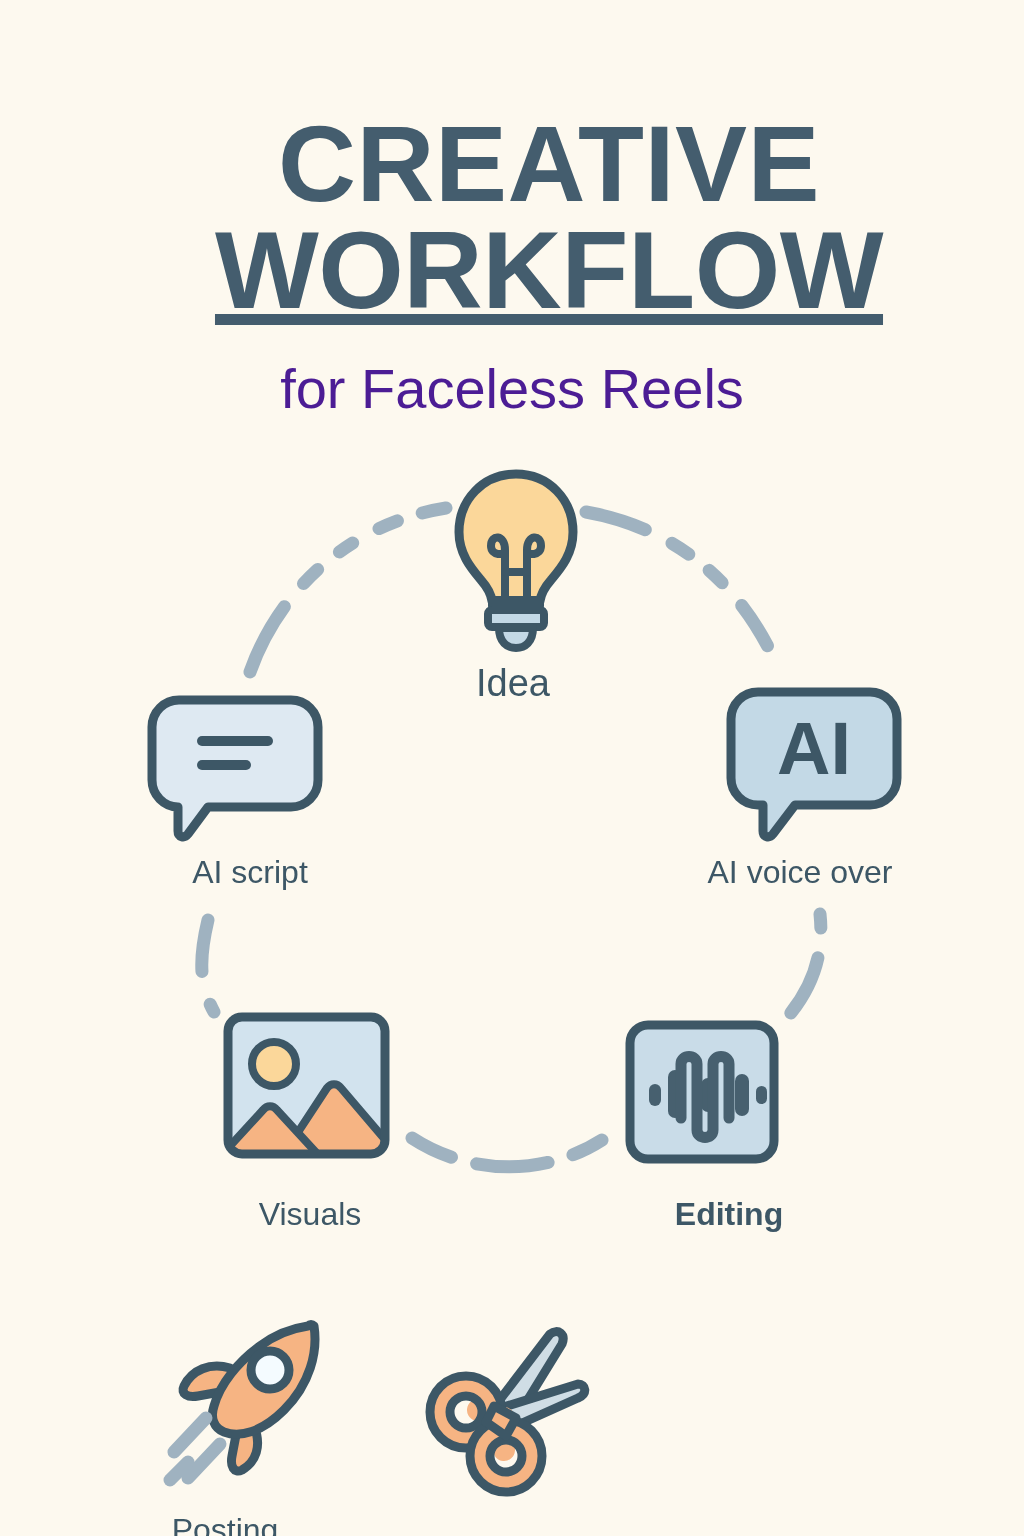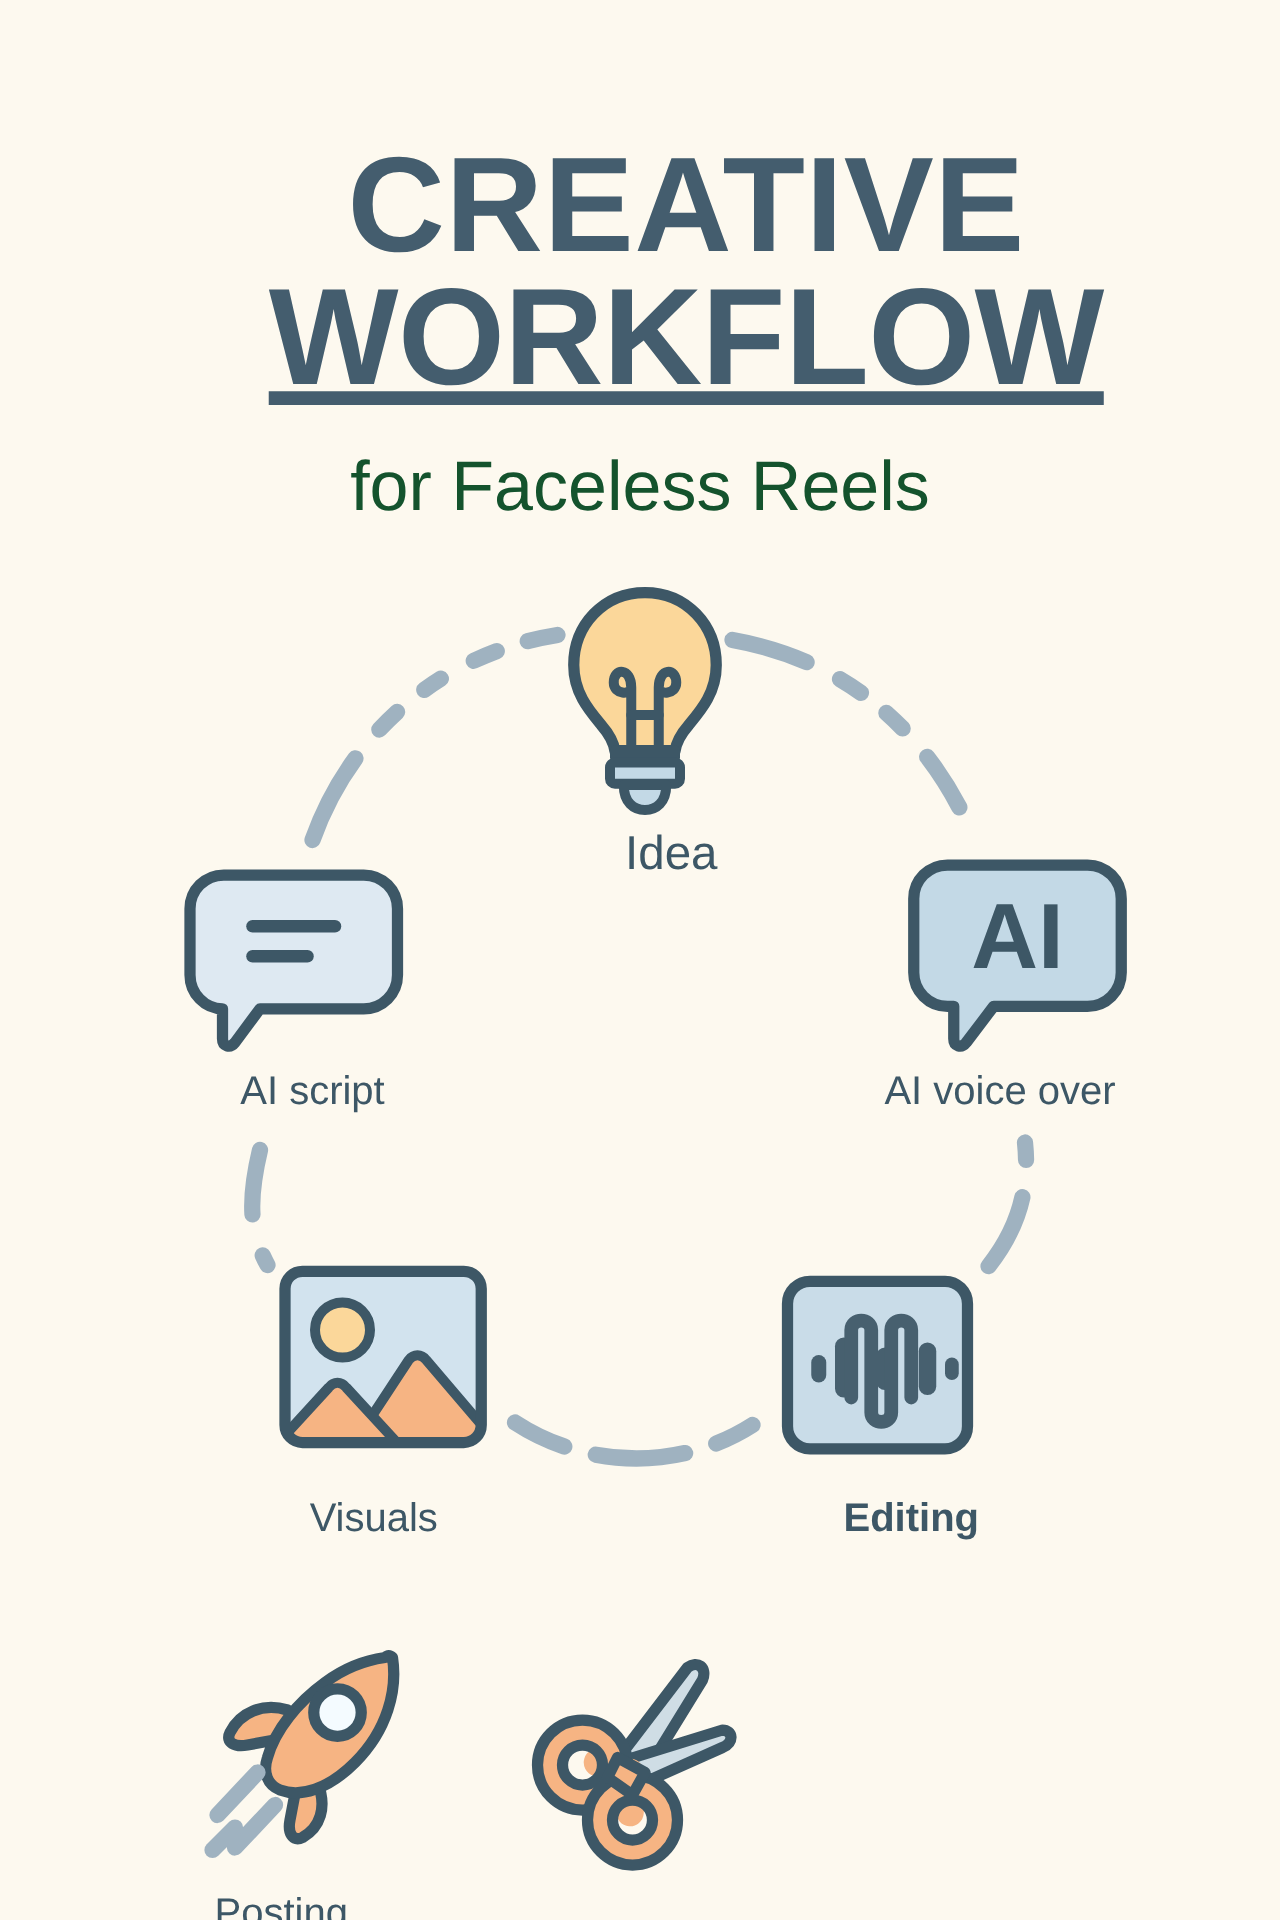--- a/index.html
+++ b/index.html
@@ -48,21 +48,21 @@
     text-decoration: underline;
   }
   .subtitle {
     position: absolute;
     left: 0;
     top: 356px;
     width: 1024px;
     text-align: center;
     font-size: 56px;
     font-weight: 400;
-    color: #14532d;
+    color: #4c1d95;
     white-space: nowrap;
   }
 
   
   .node-label {
     position: absolute;
     font-size: 38px;
     font-weight: 400;
     color: #3d5766;
     white-space: nowrap;
@@ -126,21 +126,21 @@
         <path d="M58 104 L80 104"></path>
       </g>
 
       <rect x="41" y="128" width="56" height="15" rx="5" fill="#3d5766"></rect>
 
       <rect x="41" y="142" width="56" height="17" rx="4" fill="#c3d9e6" stroke="#3d5766" stroke-width="8" stroke-linejoin="round"></rect>
 
       <path d="M52 160 L86 160 C 86 174 78 180 69 180 C 60 180 52 174 52 160 Z" fill="#c3d9e6" stroke="#3d5766" stroke-width="8" stroke-linejoin="round"></path>
     </svg>
   </div>
-  <div class="node-label" style="left:412px; top:662px; width:250px;">Idea</div>
+  <div class="node-label" style="left:388px; top:662px; width:250px;">Idea</div>
 
   <div class="icon-wrap" style="left:725px; top:686px;text-decoration:underline;">
     <svg width="178" height="160" viewBox="0 0 178 160">
       <path d="M33 6 L145 6 C 160 6 172 18 172 33 L 172 92 C 172 107 160 119 145 119
                L 70 119 L 48 148 C 44 153 38 151 38 145 L 38 119 L 33 119
                C 18 119 6 107 6 92 L 6 33 C 6 18 18 6 33 6 Z" fill="#c3d9e6" stroke="#3d5766" stroke-width="9" stroke-linejoin="round"></path>
       <text x="89" y="88" text-anchor="middle" fill="#3d5766" font-family="Liberation Sans, DejaVu Sans, sans-serif" font-size="74" font-weight="700">AI</text>
     </svg>
   </div>
   <div class="node-label big" style="left:630px; top:854px; width:340px;">AI voice over</div>
@@ -170,21 +170,21 @@
 
         <circle cx="55" cy="56" r="22" fill="#fbd79a" stroke="#3d5766" stroke-width="8"></circle>
 
         <path d="M62 150 L108 80 C 112 75 118 75 122 80 L 180 148 L 180 160 L 62 160 Z" fill="#f6b483" stroke="#3d5766" stroke-width="8" stroke-linejoin="round"></path>
 
         <path d="M0 150 L44 102 C 48 97 54 97 58 102 L 104 152 L 104 160 L 0 160 Z" fill="#f6b483" stroke="#3d5766" stroke-width="8" stroke-linejoin="round"></path>
       </g>
       <rect x="9" y="9" width="157" height="137" rx="14" fill="none" stroke="#3d5766" stroke-width="9"></rect>
     </svg>
   </div>
-  <div class="node-label big" style="left:174px; top:1196px; width:250px;">Visuals</div>
+  <div class="node-label big" style="left:185px; top:1196px; width:250px;">Visuals</div>
 
   <div class="icon-wrap" style="left:623px; top:1018px;">
     <svg width="158" height="148" viewBox="0 0 158 148">
       <rect x="7" y="7" width="144" height="134" rx="18" fill="#c9dce8" stroke="#3d5766" stroke-width="9"></rect>
       <g fill="#47606f">
 
         <rect x="26" y="66" width="12" height="22" rx="6"></rect>
         <rect x="45" y="52" width="14" height="48" rx="7"></rect>
         <rect x="78" y="60" width="14" height="34" rx="7"></rect>
         <rect x="112" y="56" width="14" height="42" rx="7"></rect>

